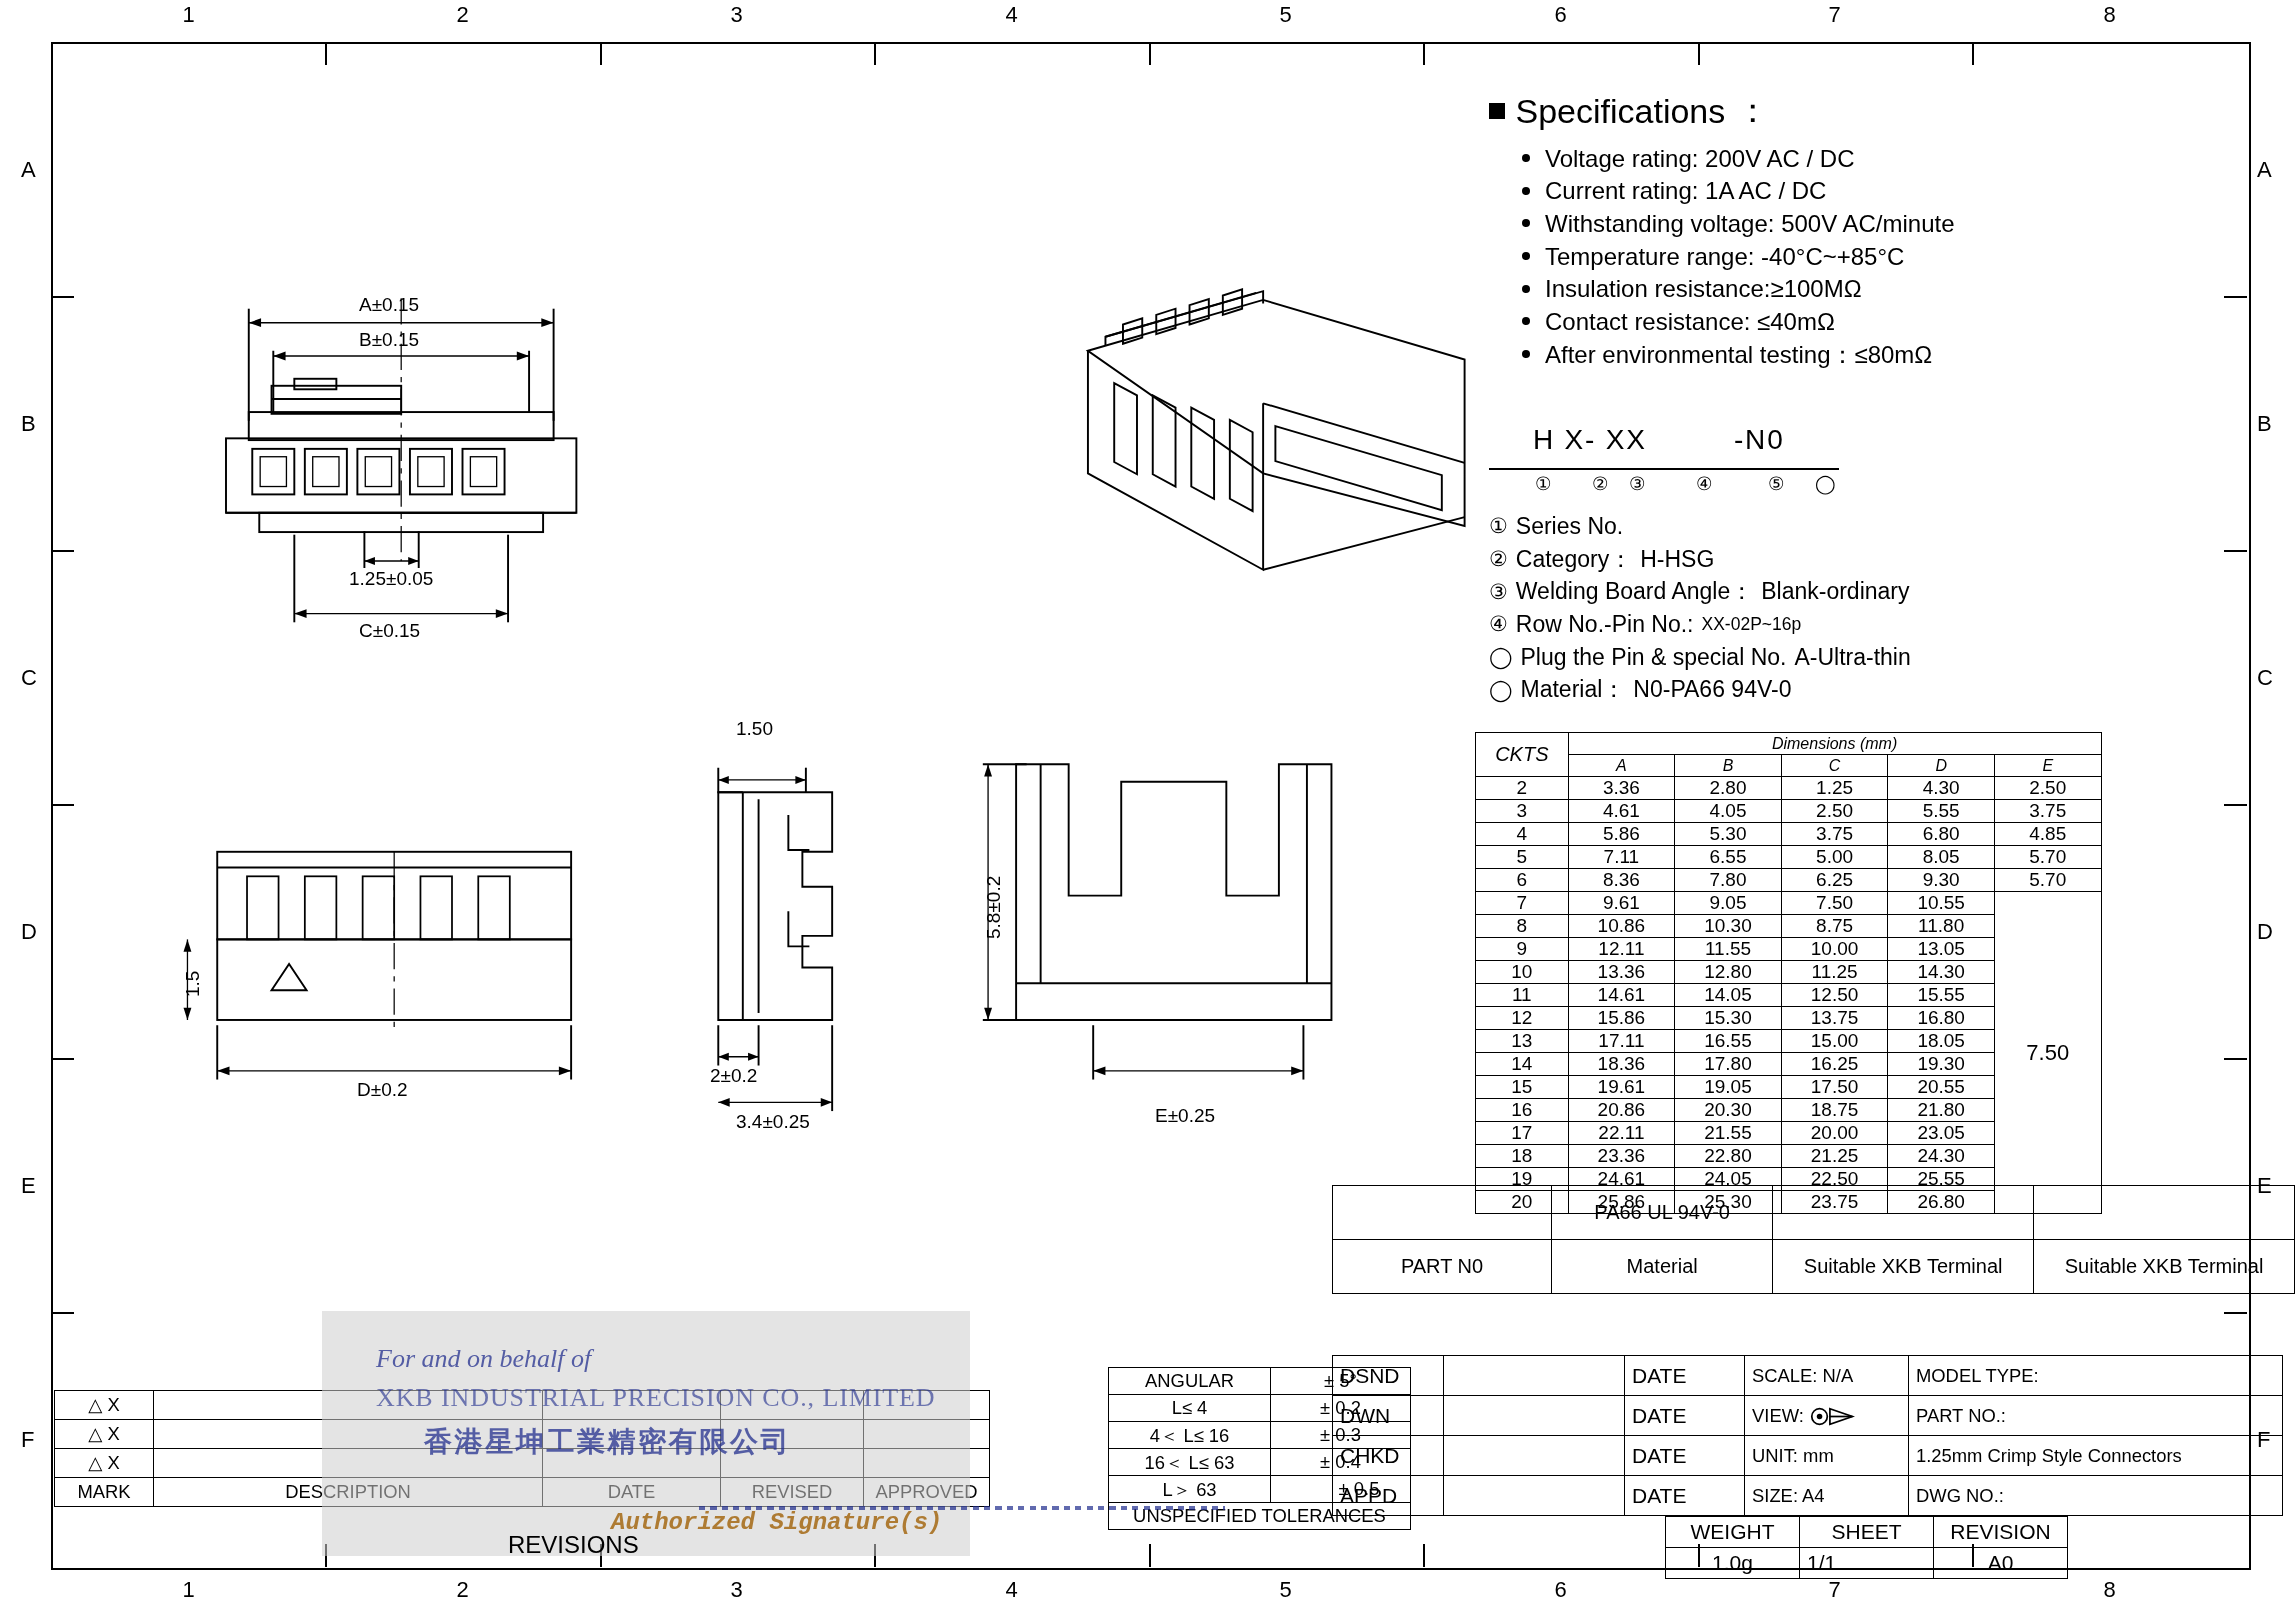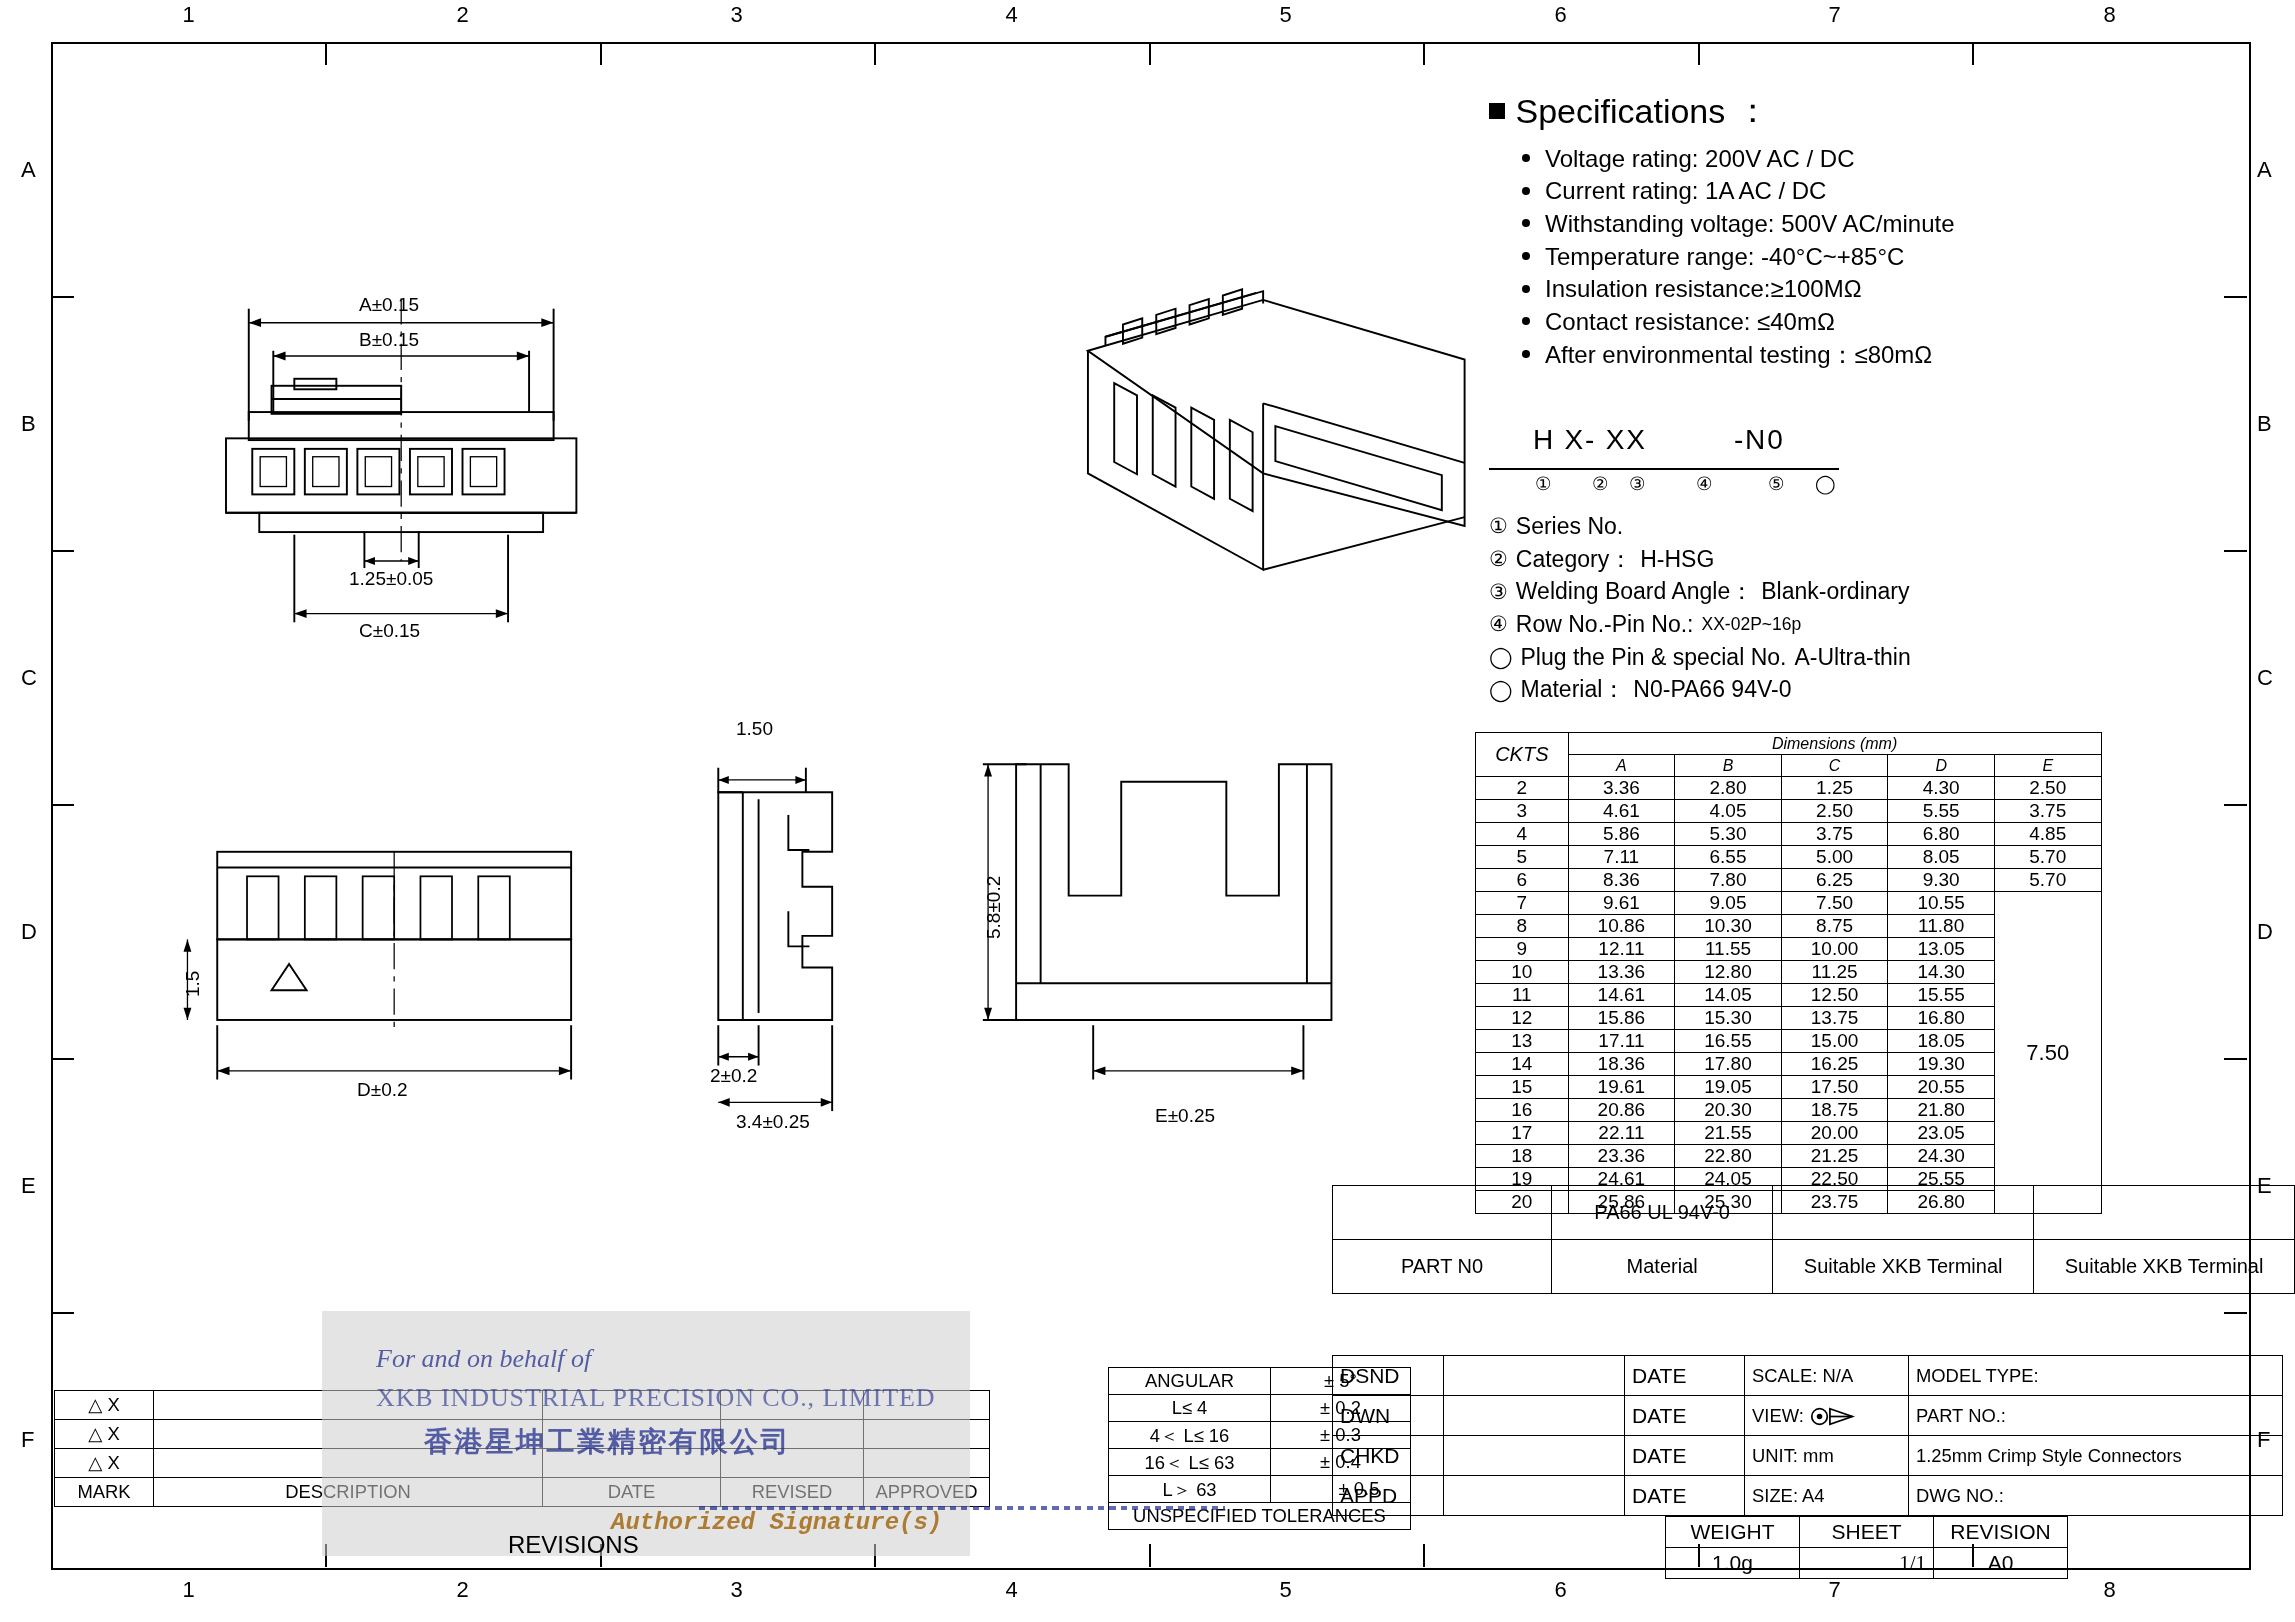--- a/index.html
+++ b/index.html
@@ -563,21 +563,21 @@
   </table>
   <table class="title-block" style="top:1516px;left:1665px;">
     <tbody>
         <tr id="tbf-head">
           <td style="width: 119px; text-align: center; height: 30px;">WEIGHT</td>
           <td style="width: 119px; text-align: center; height: 30px;">SHEET</td>
           <td style="width: 119px; text-align: center; height: 30px;">REVISION</td>
         </tr>
     <tr id="tbf-vals">
           <td style="text-align: center; height: 30px;">1.0g</td>
-          <td style="text-align: right; height: 30px; font-family: Liberation Serif, serif;">1/1</td>
+          <td style="text-align: left; height: 30px;">1/1</td>
           <td style="text-align: center; height: 30px;">A0</td>
         </tr>
   </tbody>
     </table>
 
   <table class="revtbl">
     <tbody id="rev-body">
         <tr>
           <td style="width: 96px;">△ X</td>
           <td style="width: 386px;"></td>

